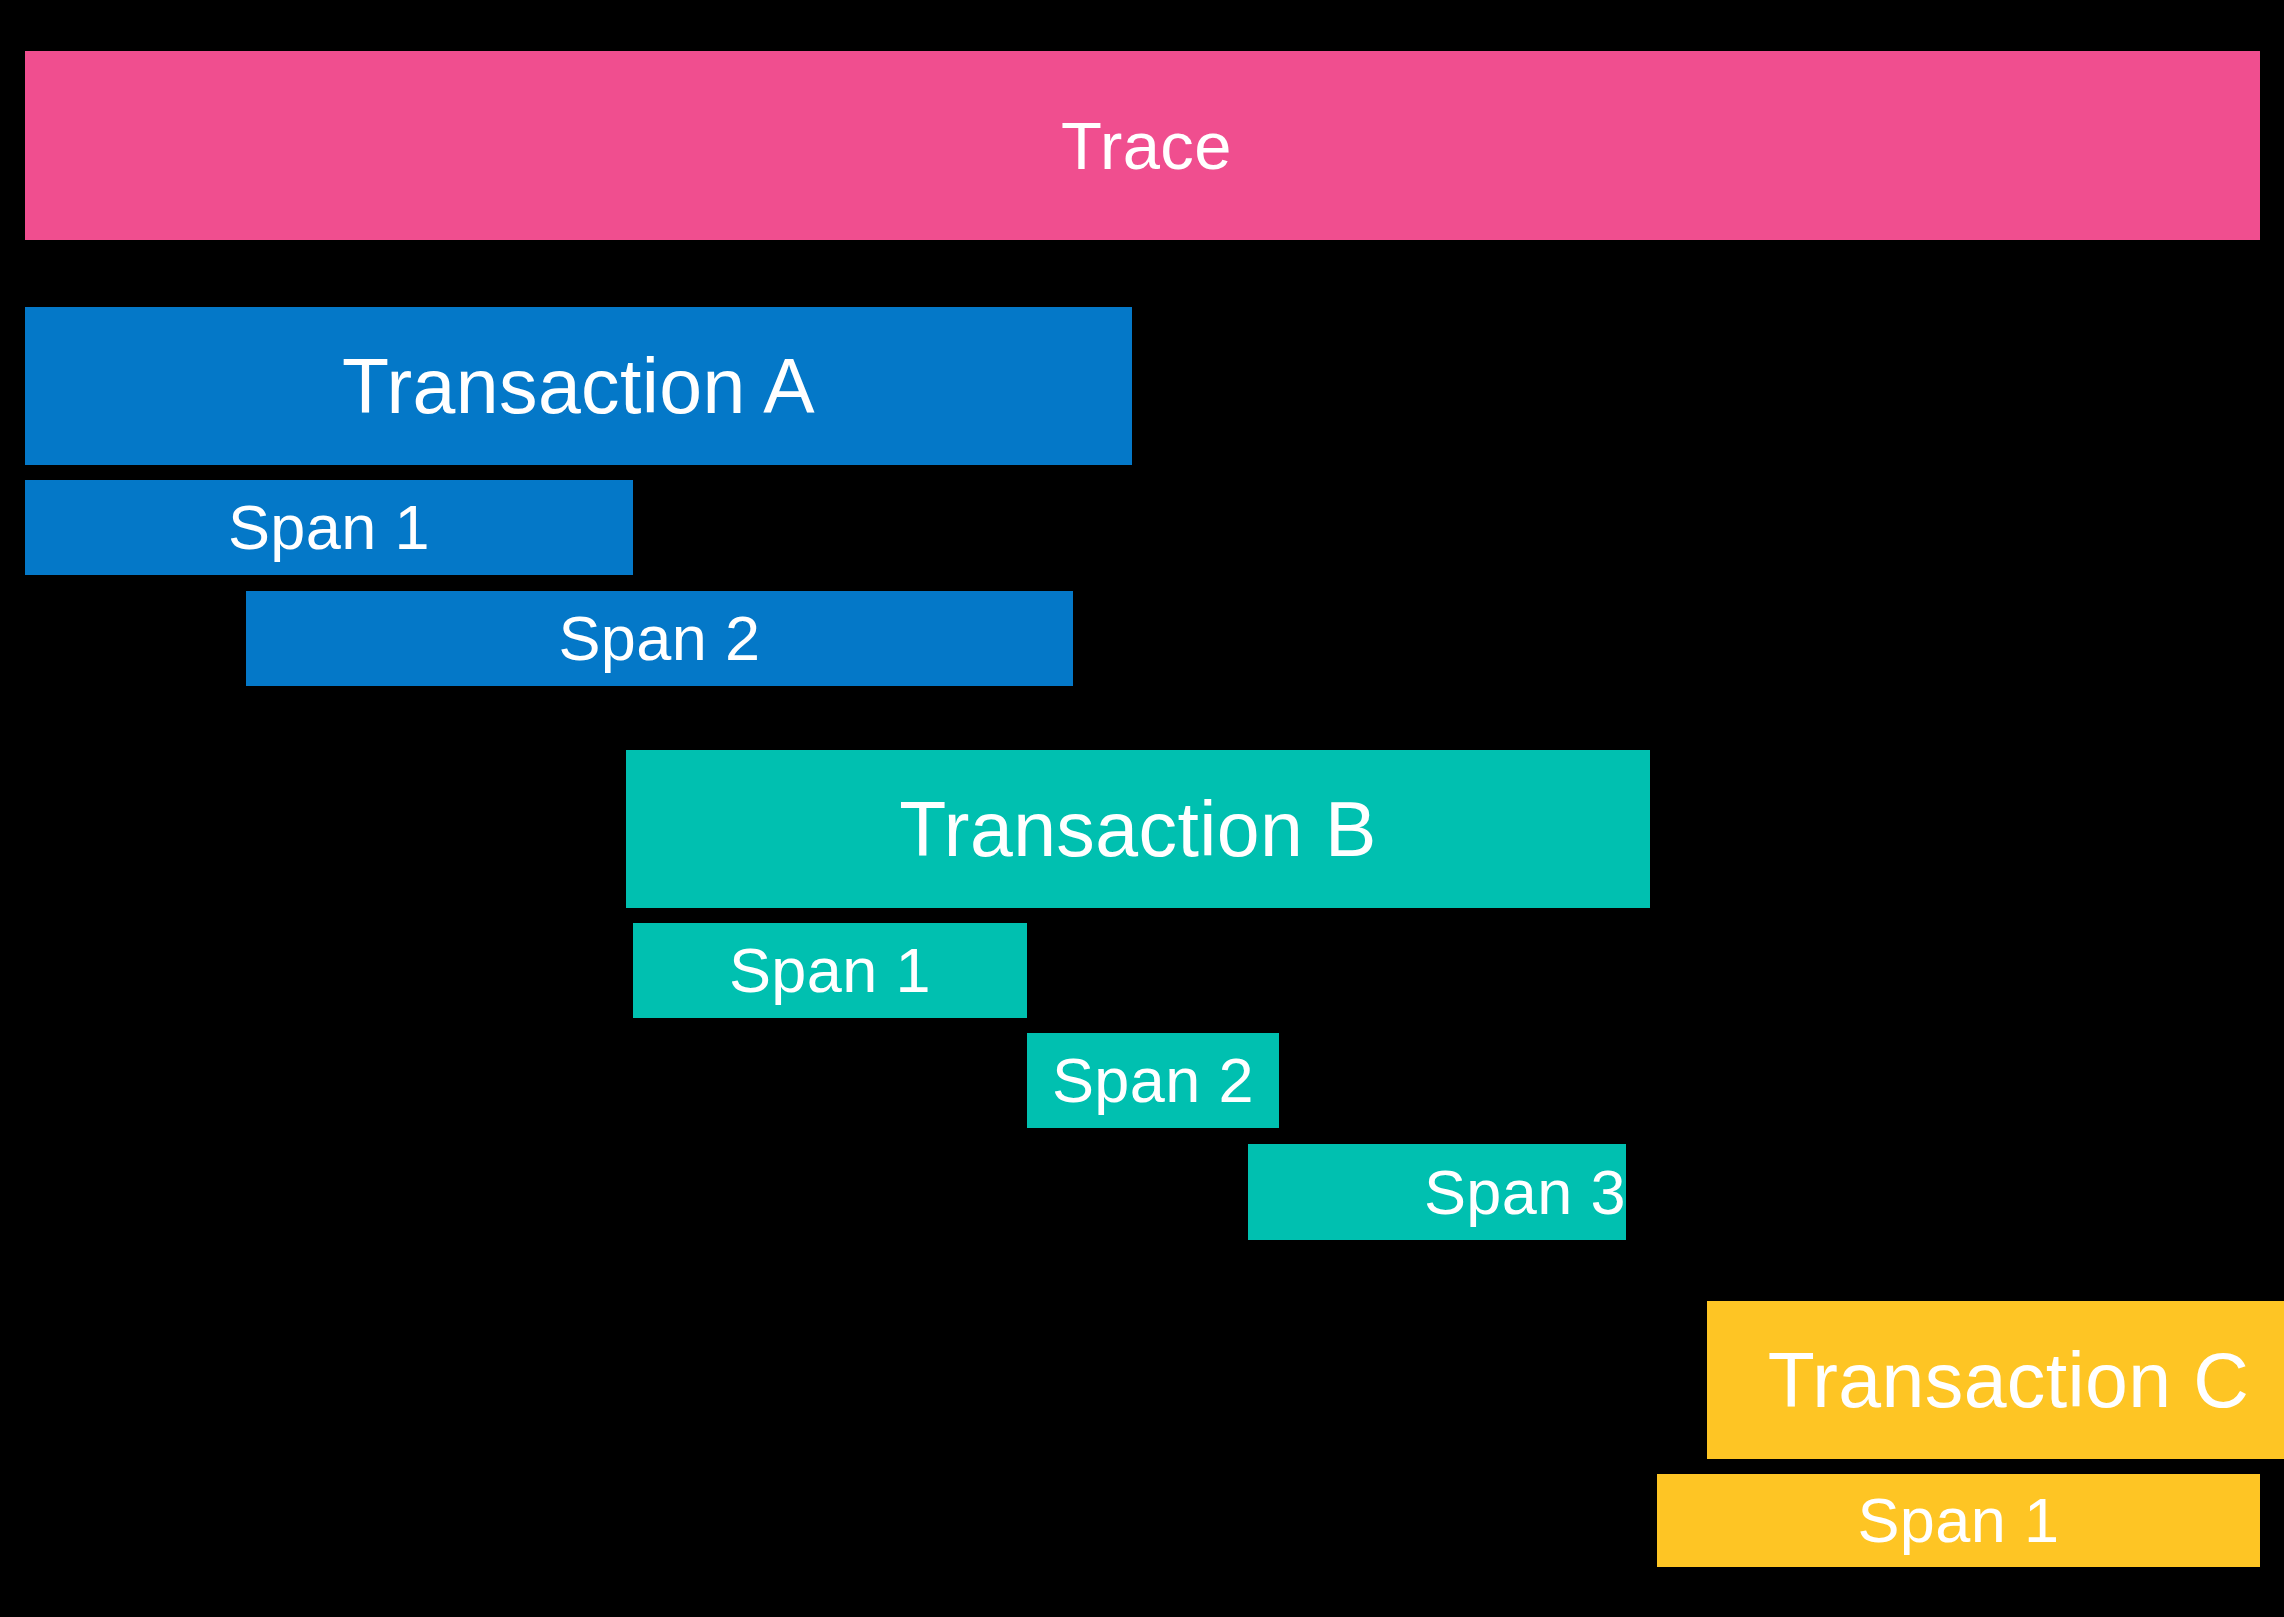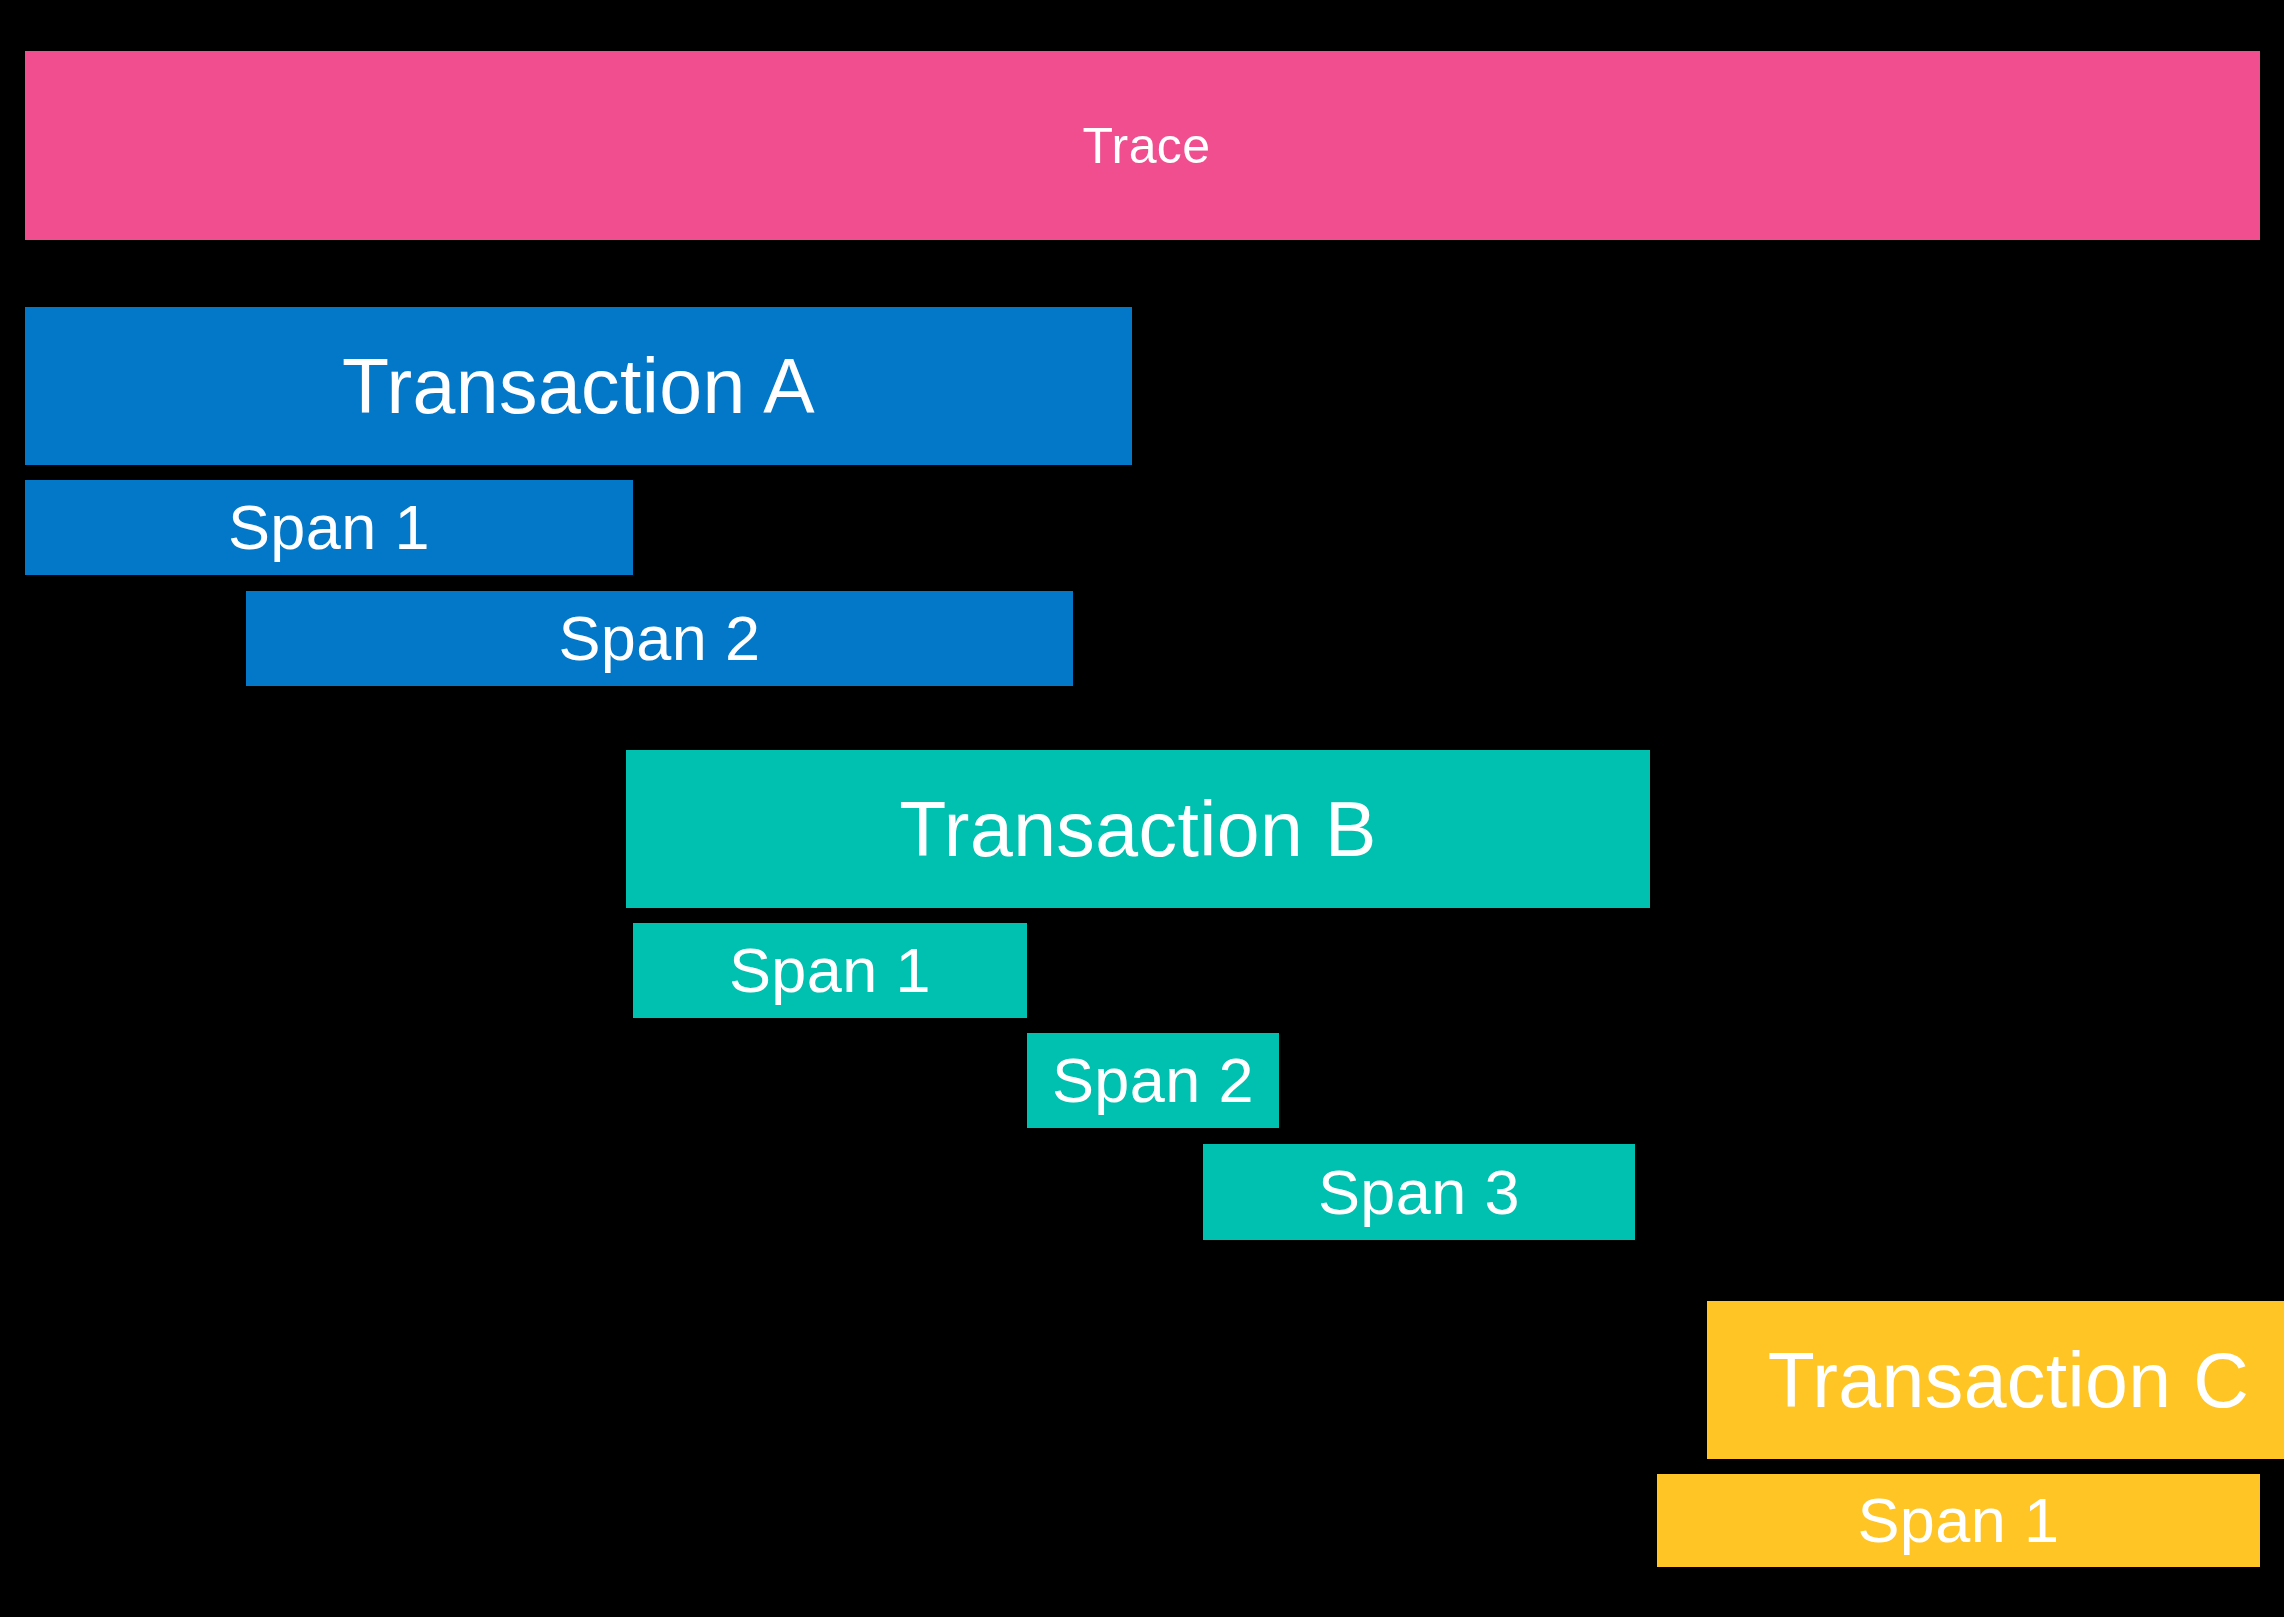--- a/index.html
+++ b/index.html
@@ -28,41 +28,41 @@
     line-height: 1;
     white-space: nowrap;
     letter-spacing: 0.4px;
   }
 </style>
 </head>
 <body>
 
 <div id="canvas" style="width: 2284px; height: 1618px; background: rgb(0, 0, 0);">
     <div class="bar" style="left: 25px; top: 51px; width: 2235px; height: 189px; background: rgb(240, 78, 143);">
-      <span class="bar-label" style="font-size: 50px; color: rgb(255, 255, 255); margin-left: 8px;">Trace</span>
+      <span class="bar-label" style="font-size: 67px; color: rgb(255, 255, 255); margin-left: 8px;">Trace</span>
     </div>
     <div class="bar" style="left: 25px; top: 307px; width: 1107px; height: 158px; background: rgb(4, 120, 200);">
       <span class="bar-label" style="font-size: 77px; color: rgb(255, 255, 255);">Transaction A</span>
     </div>
     <div class="bar" style="left: 25px; top: 480px; width: 608px; height: 95px; background: rgb(4, 120, 200);">
       <span class="bar-label" style="font-size: 63px; color: rgb(255, 255, 255);">Span 1</span>
     </div>
     <div class="bar" style="left: 246px; top: 591px; width: 827px; height: 95px; background: rgb(4, 120, 200);">
       <span class="bar-label" style="font-size: 63px; color: rgb(255, 255, 255);">Span 2</span>
     </div>
     <div class="bar" style="left: 626px; top: 750px; width: 1024px; height: 158px; background: rgb(0, 192, 176);">
       <span class="bar-label" style="font-size: 77px; color: rgb(255, 255, 255);">Transaction B</span>
     </div>
     <div class="bar" style="left: 633px; top: 923px; width: 394px; height: 95px; background: rgb(0, 192, 176);">
       <span class="bar-label" style="font-size: 63px; color: rgb(255, 255, 255);">Span 1</span>
     </div>
     <div class="bar" style="left: 1027px; top: 1033px; width: 252px; height: 95px; background: rgb(0, 192, 176);">
       <span class="bar-label" style="font-size: 63px; color: rgb(255, 255, 255);">Span 2</span>
     </div>
-    <div class="bar" style="left: 1203px; top: 1144px; width: 432px; height: 96px; background: rgb(0, 192, 176);">
+    <div class="bar" style="left: 1248px; top: 1144px; width: 378px; height: 96px; background: rgb(0, 192, 176); justify-content: flex-end;">
       <span class="bar-label" style="font-size: 63px; color: rgb(255, 255, 255);">Span 3</span>
     </div>
     <div class="bar" style="left: 1707px; top: 1301px; width: 603px; height: 158px; background: rgb(254, 197, 36);">
       <span class="bar-label" style="font-size: 77px; color: rgb(255, 255, 255);">Transaction C</span>
     </div>
     <div class="bar" style="left: 1657px; top: 1474px; width: 603px; height: 93px; background: rgb(254, 197, 36);">
       <span class="bar-label" style="font-size: 63px; color: rgb(255, 255, 255);">Span 1</span>
     </div>
   </div>
 

